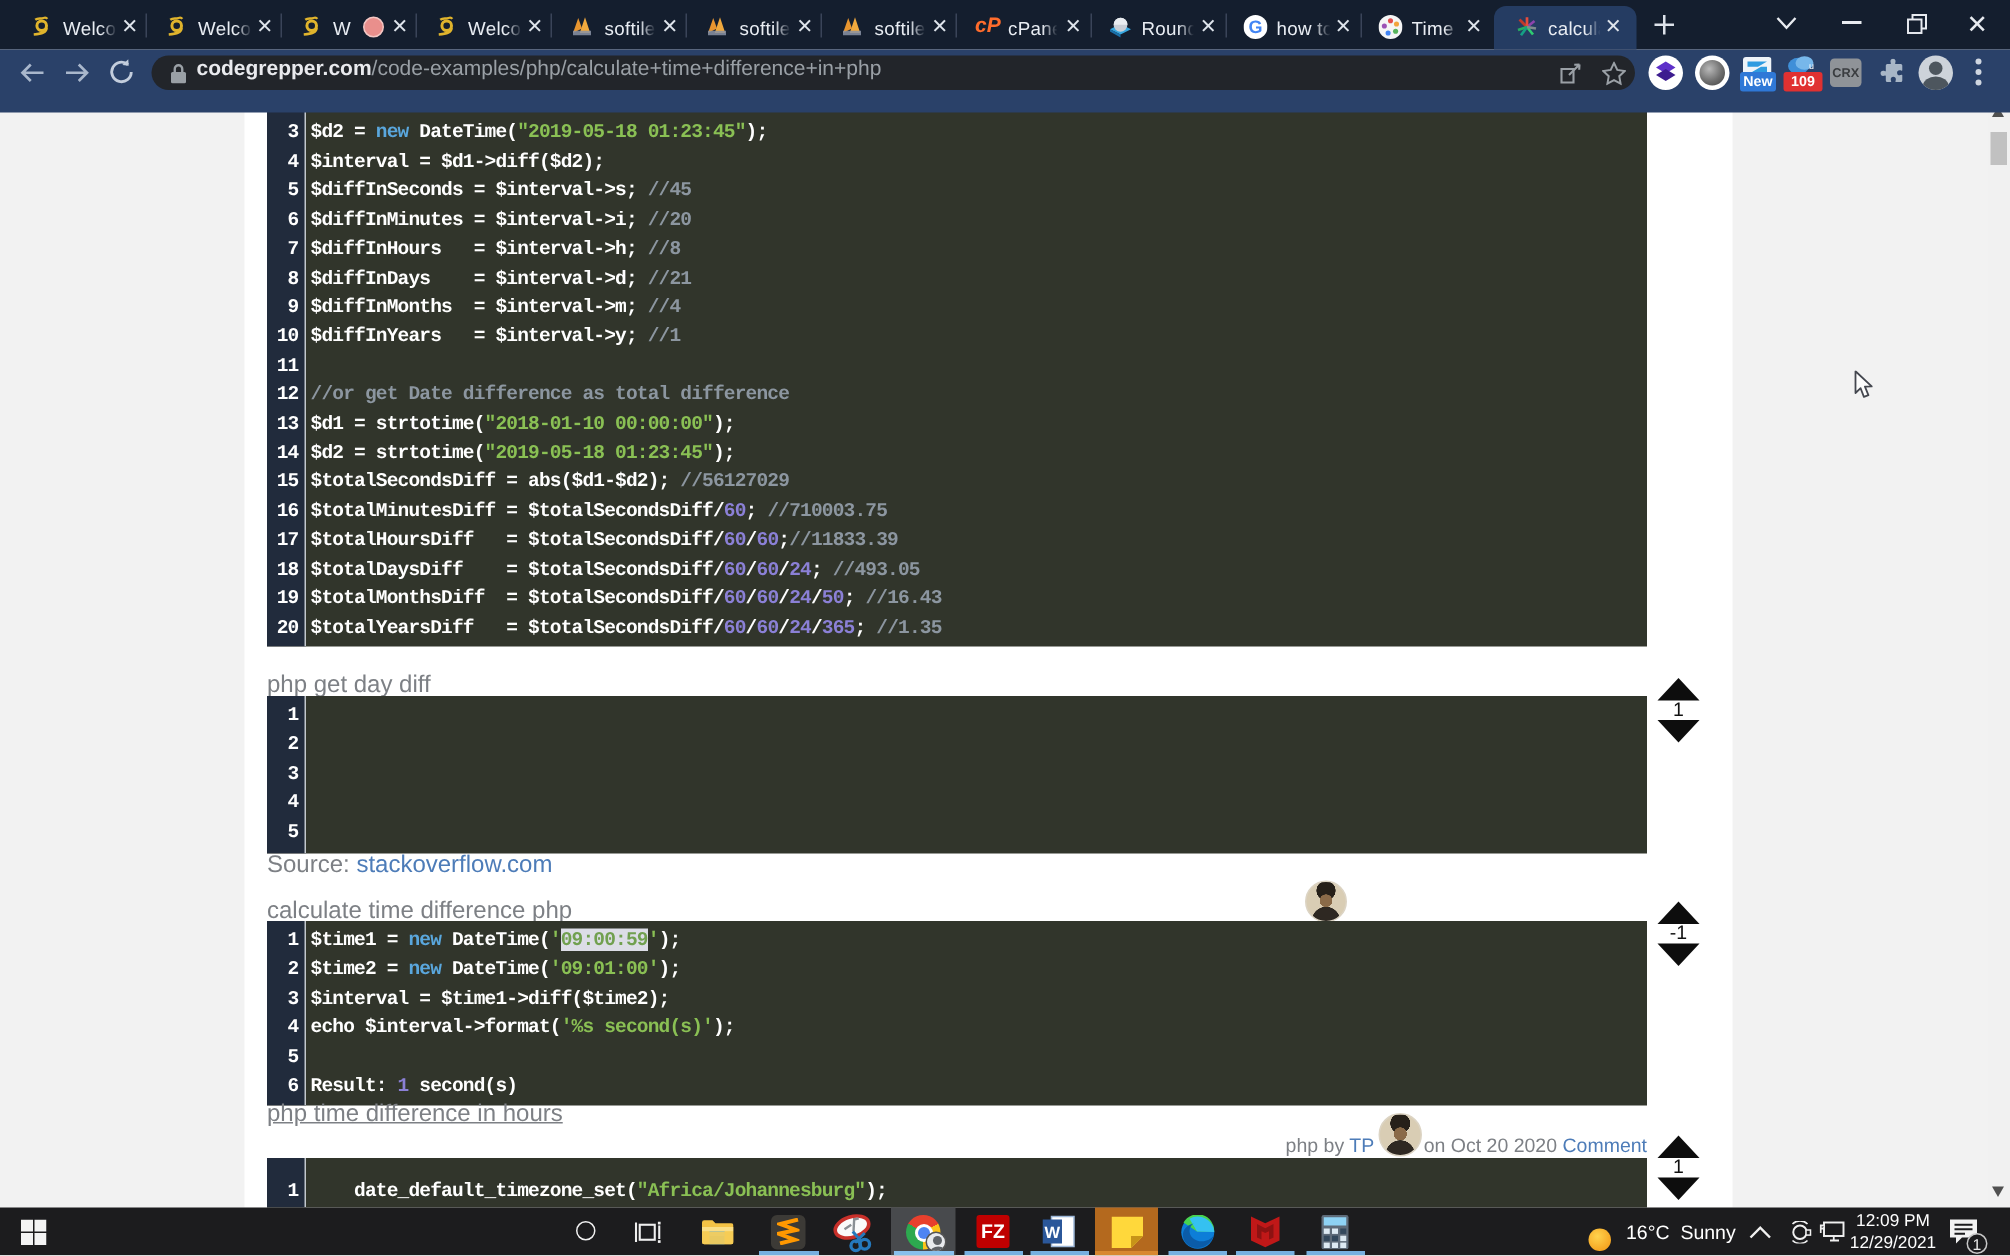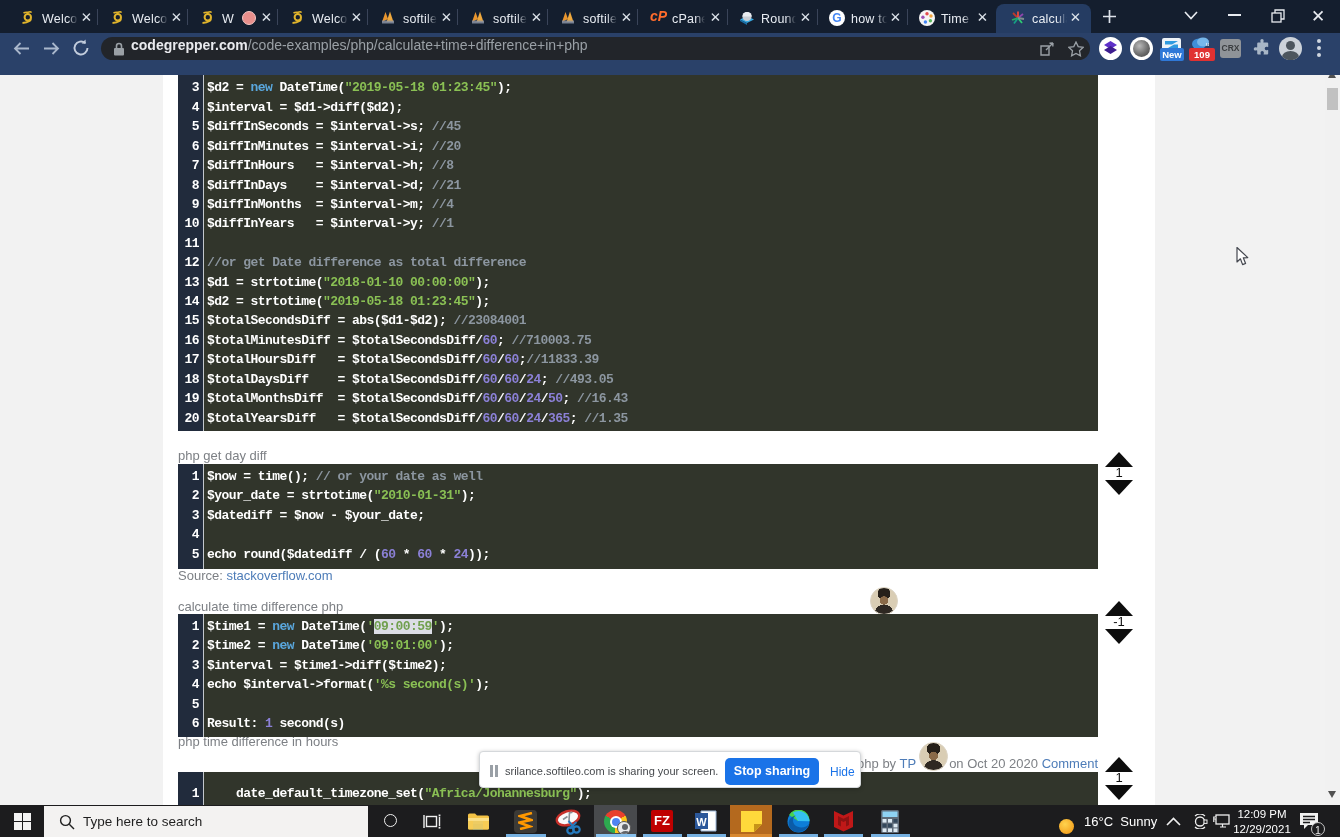--- a/index.html
+++ b/index.html
@@ -29,21 +29,21 @@
 #pageshadow { position:absolute; left:0; top:64px; width:1340px; height:7px; background:linear-gradient(rgba(35,35,35,.8),rgba(35,35,35,0)); z-index:20; }
 
 .code { position:absolute; left:15px; width:920px; background:#31352b; overflow:hidden; }
 .gut { position:absolute; left:0; top:0; width:26px; height:100%; background:#212b3c; border-right:1px solid #c2c7cc; }
 .code pre { font-family:"Liberation Mono",monospace; font-weight:bold; font-size:13px; line-height:19.42px; letter-spacing:-0.55px; color:#ffffff; }
 pre.nums { position:absolute; right:899px; top:0; text-align:right; }
 pre.src { position:absolute; left:29px; top:0; }
 .g { color:#8ac054; } .b { color:#5aa7dd; } .p { color:#8b80d6; } .c { color:#8c96a0; }
 .sel { background:#dcdde6; color:#71a04f; }
 
-.lbl { position:absolute; font-size:13px; color:#7d8085; white-space:nowrap; }
+.lbl { position:absolute; font-size:16px; color:#7d8085; white-space:nowrap; }
 .meta { position:absolute; font-size:13px; color:#7d8085; white-space:nowrap; text-align:right; right:57px; }
 .lnk { color:#4d7cb8; }
 .vote { position:absolute; left:941px; width:30px; text-align:center; font-size:13px; color:#111;}
 .tri-u { width:0; height:0; border-left:14px solid transparent; border-right:14px solid transparent; border-bottom:15px solid #0d0d0d; margin:0 auto; }
 .tri-d { width:0; height:0; border-left:14px solid transparent; border-right:14px solid transparent; border-top:15px solid #0d0d0d; margin:0 auto; }
 .ava { position:absolute; border-radius:50%; background:radial-gradient(circle at 50% 100%, #2e2822 0 32%, rgba(0,0,0,0) 33%),radial-gradient(circle at 50% 48%, #8a6a48 0 22%, rgba(0,0,0,0) 23%),radial-gradient(circle at 50% 22%, #262019 0 26%, rgba(0,0,0,0) 27%),#d9cdb4; border:1px solid #dcd4c4; }
 
 
 #sbar { position:absolute; left:1325px; top:31px; width:15px; height:741px; background:#f1f1f1; }
 #sthumb { position:absolute; left:2px; top:56px; width:11px; height:22px; background:#c1c1c1; }
@@ -94,21 +94,21 @@
 $diffInSeconds = $interval-&gt;s; <span class="c">//45</span>
 $diffInMinutes = $interval-&gt;i; <span class="c">//20</span>
 $diffInHours   = $interval-&gt;h; <span class="c">//8</span>
 $diffInDays    = $interval-&gt;d; <span class="c">//21</span>
 $diffInMonths  = $interval-&gt;m; <span class="c">//4</span>
 $diffInYears   = $interval-&gt;y; <span class="c">//1</span>
 
 <span class="c">//or get Date difference as total difference</span>
 $d1 = strtotime(<span class="g">"2018-01-10 00:00:00"</span>);
 $d2 = strtotime(<span class="g">"2019-05-18 01:23:45"</span>);
-$totalSecondsDiff = abs($d1-$d2); <span class="c">//23084001</span>
+$totalSecondsDiff = abs($d1-$d2); <span class="c">//56127029</span>
 $totalMinutesDiff = $totalSecondsDiff/<span class="p">60</span>; <span class="c">//710003.75</span>
 $totalHoursDiff   = $totalSecondsDiff/<span class="p">60</span>/<span class="p">60</span>;<span class="c">//11833.39</span>
 $totalDaysDiff    = $totalSecondsDiff/<span class="p">60</span>/<span class="p">60</span>/<span class="p">24</span>; <span class="c">//493.05</span>
 $totalMonthsDiff  = $totalSecondsDiff/<span class="p">60</span>/<span class="p">60</span>/<span class="p">24</span>/<span class="p">50</span>; <span class="c">//16.43</span>
 $totalYearsDiff   = $totalSecondsDiff/<span class="p">60</span>/<span class="p">60</span>/<span class="p">24</span>/<span class="p">365</span>; <span class="c">//1.35</span></pre>
       </div>
 
       <div class="lbl" style="left:15px;top:415px;">php get day diff</div>
       <div class="vote" style="top:419px;">
           <div class="tri-u"></div>
@@ -116,25 +116,20 @@
           <div class="tri-d"></div>
         </div>
 
       <div class="code" style="top:431px;height:105px;">
         <div class="gut"></div>
         <pre class="nums" style="width:24px;top:3px;">1
 2
 3
 4
 5</pre>
-        <pre class="src" style="top:3px;">$now = time(); <span class="c">// or your date as well</span>
-$your_date = strtotime(<span class="g">"2010-01-31"</span>);
-$datediff = $now - $your_date;
-
-echo round($datediff / (<span class="p">60</span> * <span class="p">60</span> * <span class="p">24</span>));</pre>
       </div>
       <div class="lbl" style="left:15px;top:535px;">Source: <span class="lnk">stackoverflow.com</span></div>
 
       <div class="lbl" style="left:15px;top:566px;">calculate time difference php</div>
       <div class="ava" style="left:707px;top:554px;width:28px;height:28px;"></div>
       <div class="vote" style="top:568px;">
           <div class="tri-u"></div>
           <div style="height:13px;line-height:12px;">-1</div>
           <div class="tri-d"></div>
         </div>
@@ -148,21 +143,21 @@
 5
 6</pre>
         <pre class="src" style="top:3px;">$time1 = <span class="b">new</span> DateTime(<span class="g">'</span><span class="sel">09:00:59</span><span class="g">'</span>);
 $time2 = <span class="b">new</span> DateTime(<span class="g">'09:01:00'</span>);
 $interval = $time1-&gt;diff($time2);
 echo $interval-&gt;format(<span class="g">'%s second(s)'</span>);
 
 Result: <span class="p">1</span> second(s)</pre>
       </div>
 
-      <div class="lbl" style="left:15px;top:701px;">php time difference in hours</div>
+      <div class="lbl" style="left:15px;top:701px;text-decoration:underline;">php time difference in hours</div>
       <div class="meta" style="top:723px;"><span>php by </span><span class="lnk">TP</span><span style="display:inline-block;width:33px;"></span><span>on Oct 20 2020 </span><span class="lnk">Comment</span></div>
       <div class="ava" style="left:756px;top:709px;width:29px;height:29px;"></div>
       <div class="vote" style="top:724px;">
           <div class="tri-u"></div>
           <div style="height:13px;line-height:12px;">1</div>
           <div class="tri-d"></div>
         </div>
 
       <div class="code" style="top:739px;height:33px;">
         <div class="gut"></div>
@@ -365,44 +360,30 @@
       <div class="abs" style="left:7px;top:4px;width:9px;height:9px;border-radius:50%;background:#4d565e;"></div>
       <div class="abs" style="left:3px;top:14px;width:17px;height:12px;border-radius:50% 50% 0 0;background:#4d565e;"></div>
     </div>
     <div class="abs" style="left:1317px;top:6px;">
       <div style="width:4px;height:4px;border-radius:50%;background:#cfd6e0;margin-bottom:3px;"></div>
       <div style="width:4px;height:4px;border-radius:50%;background:#cfd6e0;margin-bottom:3px;"></div>
       <div style="width:4px;height:4px;border-radius:50%;background:#cfd6e0;"></div>
     </div>
   </div>
 
-  <div id="popup">
-    <div class="abs" style="left:10px;top:13px;width:2.5px;height:12px;background:#9aa0a6;"></div>
-    <div class="abs" style="left:15px;top:13px;width:2.5px;height:12px;background:#9aa0a6;"></div>
-    <div class="abs" style="left:25px;top:13px;font-size:11px;color:#45484c;">srilance.softileo.com is sharing your screen.</div>
-    <div id="stopbtn">Stop sharing</div>
-    <div class="abs" style="left:350px;top:12.5px;font-size:12px;color:#1a73e8;">Hide</div>
-  </div>
 
   <div id="taskbar">
 
     <svg class="abs" style="left:14px;top:8px;" width="17" height="17" viewBox="0 0 17 17">
         <rect x="0" y="0" width="8" height="8" fill="#f4f4f4"></rect>
         <rect x="9" y="0" width="8" height="8" fill="#f4f4f4"></rect>
         <rect x="0" y="9" width="8" height="8" fill="#f4f4f4"></rect>
         <rect x="9" y="9" width="8" height="8" fill="#f4f4f4"></rect>
       </svg>
 
-    <div id="searchbox">
-      <svg class="abs" style="left:15px;top:8px;" width="16" height="16" viewBox="0 0 16 16">
-          <circle cx="6.5" cy="6.5" r="4.9" fill="none" stroke="#1f1f1f" stroke-width="1.4"></circle>
-          <path d="M10.3 10.3 L15 15" stroke="#1f1f1f" stroke-width="1.4"></path>
-        </svg>
-      <div class="abs" style="left:39px;top:8px;font-size:13.5px;color:#1f1f1f;">Type here to search</div>
-    </div>
 
     <div class="abs" style="left:384px;top:9px;width:13px;height:13px;border-radius:50%;border:1.8px solid #f0f0f0;"></div>
 
     <svg class="abs" style="left:423px;top:8px;" width="18" height="17" viewBox="0 0 18 17">
         <rect x="3.5" y="3.5" width="10" height="10" fill="none" stroke="#efefef" stroke-width="1.4"></rect>
         <path d="M1 2 V15 M16.5 4 V13" stroke="#efefef" stroke-width="1.4"></path>
         <rect x="15.6" y="1.5" width="1.8" height="1.8" fill="#efefef"></rect>
         <rect x="15.6" y="13.8" width="1.8" height="1.8" fill="#efefef"></rect>
       </svg>
 

